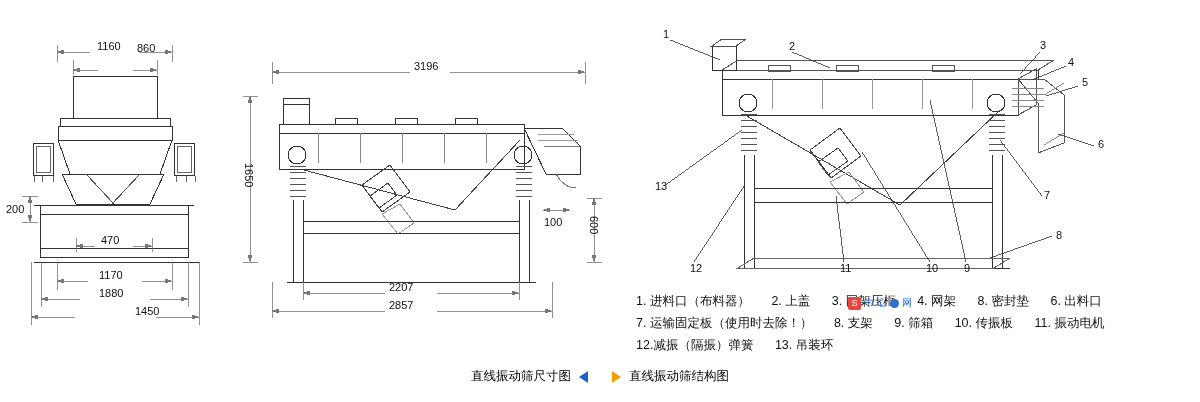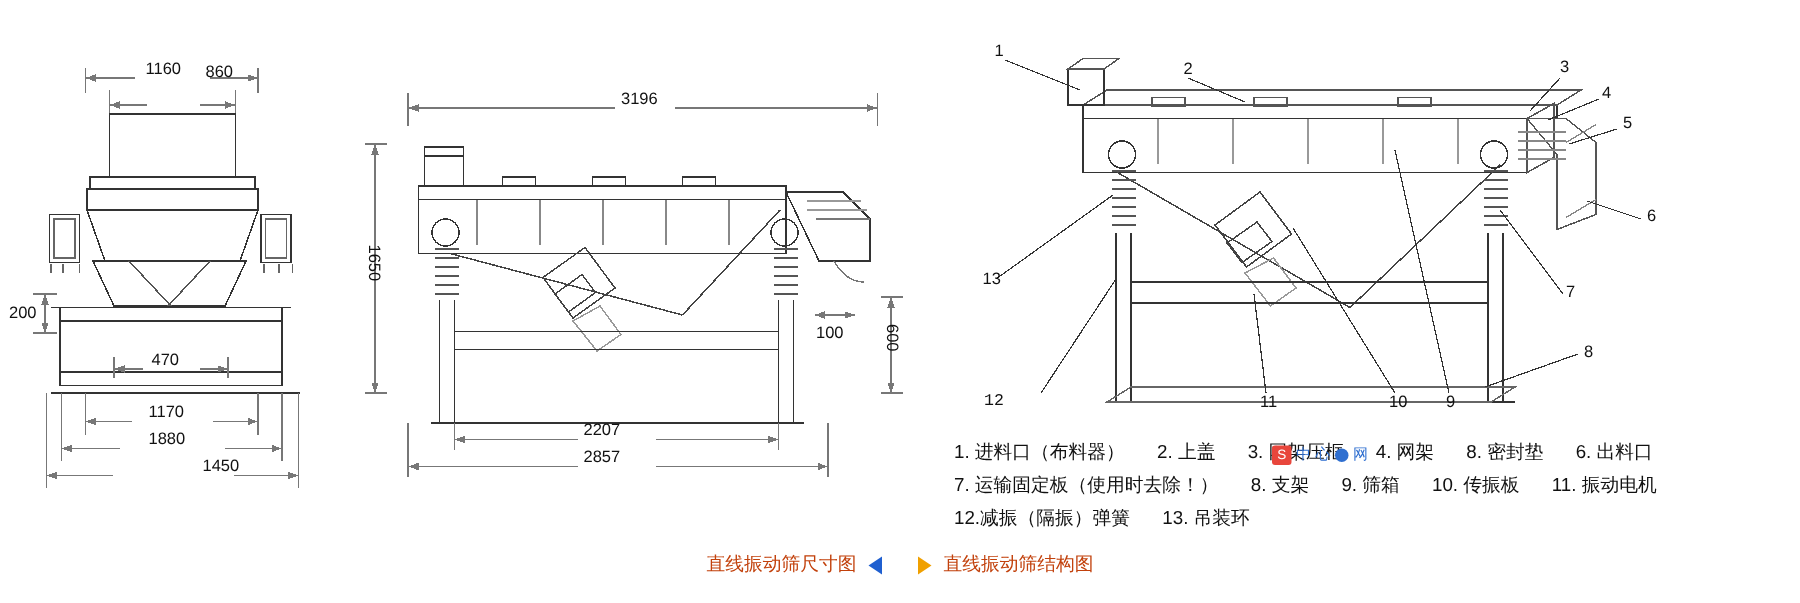--- a/index.html
+++ b/index.html
@@ -12,21 +12,21 @@
 
   .lbl{position:absolute;font-size:11px;color:#111;white-space:nowrap;}
   .vert{writing-mode:vertical-rl;text-orientation:mixed;}
 
   svg.draw{position:absolute;left:0;top:0;width:1200px;height:402px;pointer-events:none;}
 
   .legend{position:absolute;left:636px;top:290px;width:556px;font-size:12.5px;line-height:22px;color:#111;}
   .legend .row{white-space:nowrap;}
   .legend .it{display:inline-block;margin-right:18px;}
 
-  .caption{position:absolute;left:0;top:368px;width:1200px;text-align:center;font-size:12.5px;color:#c2410c;}
+  .caption{position:absolute;left:0;top:368px;width:1200px;text-align:center;font-size:12.5px;color:#000000;}
   .caption span{display:inline-block;vertical-align:middle;}
   .tri{display:inline-block;width:0;height:0;border-top:6px solid transparent;border-bottom:6px solid transparent;vertical-align:middle;margin:0 4px;}
   .tri.blue{border-right:9px solid #1f5fd0;}
   .tri.orange{border-left:9px solid #f0a000;}
 
   .wmark{position:absolute;left:848px;top:296px;display:flex;align-items:center;gap:3px;}
   .wmark .sq{width:13px;height:13px;background:#e8463c;color:#fff;font-size:9px;line-height:13px;text-align:center;border-radius:2px;}
   .wmark .ch{font-size:10px;color:#2f6fd0;}
   .wmark .dot{width:9px;height:9px;border-radius:50%;background:#2f6fd0;}
 </style>
@@ -288,21 +288,21 @@
   <div class="lbl" style="left:789px;top:40px;">2</div>
   <div class="lbl" style="left:1040px;top:39px;">3</div>
   <div class="lbl" style="left:1068px;top:56px;">4</div>
   <div class="lbl" style="left:1082px;top:76px;">5</div>
   <div class="lbl" style="left:1098px;top:138px;">6</div>
   <div class="lbl" style="left:1044px;top:189px;">7</div>
   <div class="lbl" style="left:1056px;top:229px;">8</div>
   <div class="lbl" style="left:964px;top:262px;">9</div>
   <div class="lbl" style="left:926px;top:262px;text-align:center;">10</div>
   <div class="lbl" style="left:840px;top:262px;">11</div>
-  <div class="lbl" style="left:656px;top:262px;font-family:Liberation Mono, monospace;">12</div>
+  <div class="lbl" style="left:690px;top:262px;">12</div>
   <div class="lbl" style="left:655px;top:180px;">13</div>
 
   <div class="legend">
     <div class="row">
       <span class="it">1. 进料口（布料器）</span>
       <span class="it">2. 上盖</span>
       <span class="it">3. 网架压框</span>
       <span class="it">4. 网架</span>
       <span class="it">8. 密封垫</span>
       <span class="it">6. 出料口</span>

